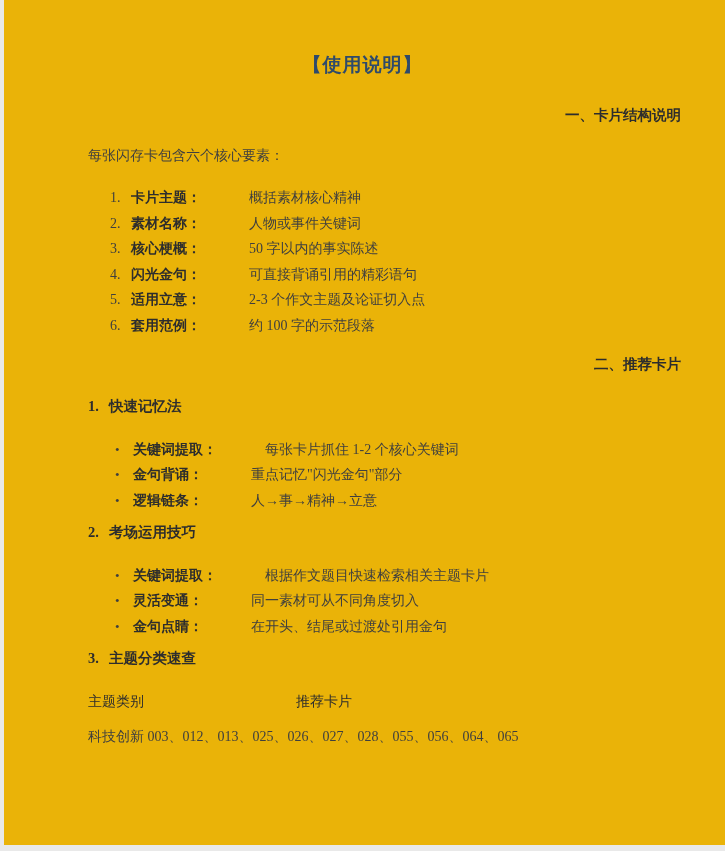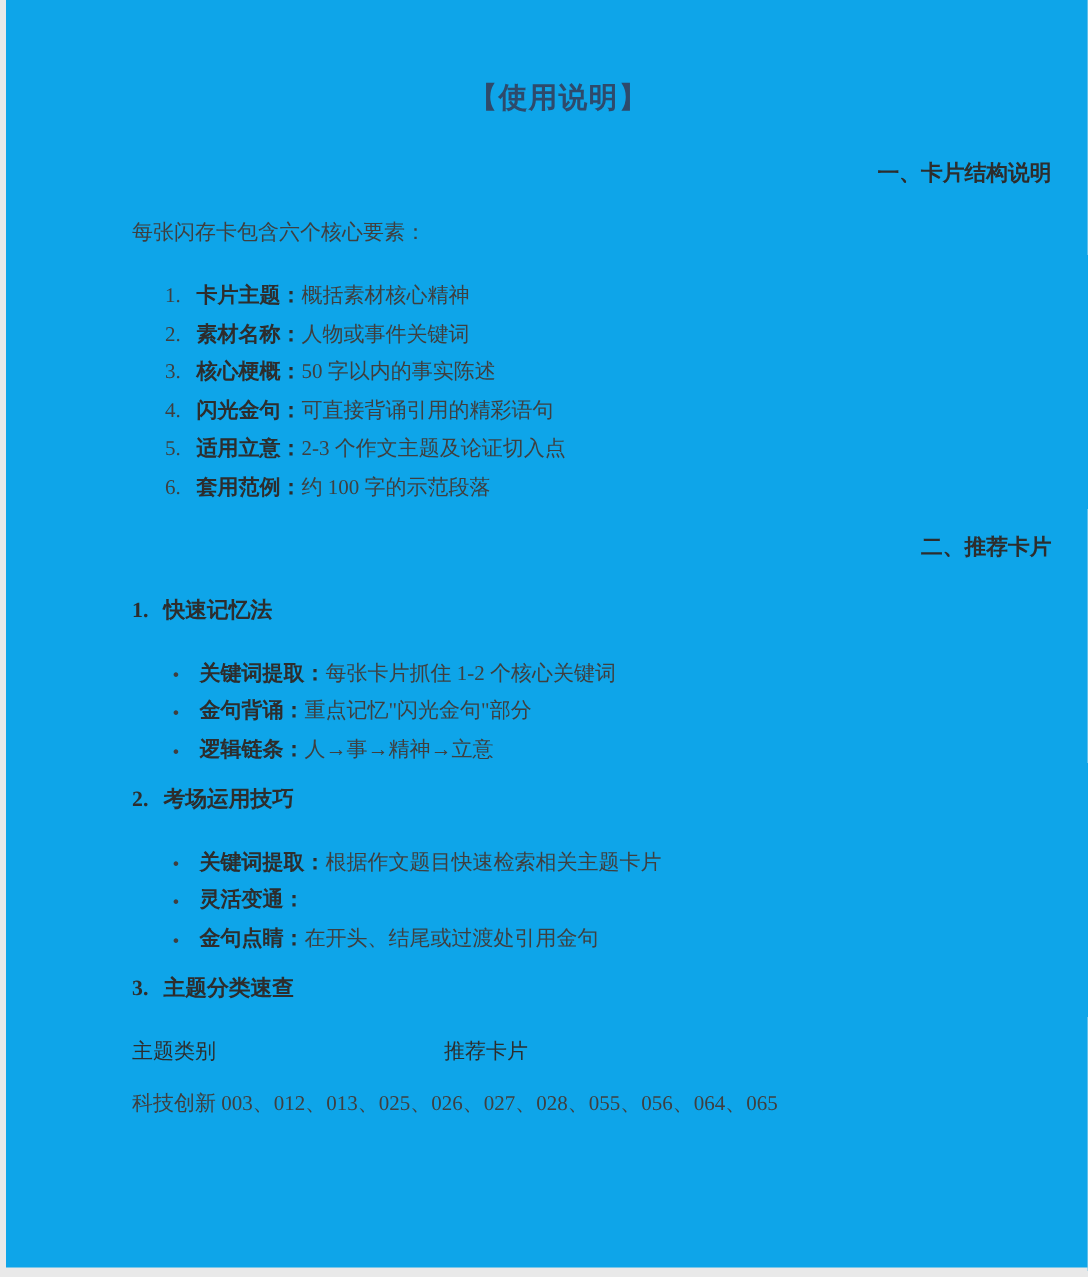--- a/index.html
+++ b/index.html
@@ -9,23 +9,23 @@
     height: 851px;
     background: #e9e9e9;
     font-family: "Liberation Serif", "DejaVu Serif", serif;
   }
   .page {
     position: absolute;
     left: 4px;
     top: 0;
     width: 721px;
     height: 845px;
-    background: #0ea5e9;
+    background: #eab308;
     box-sizing: border-box;
-    padding: 52px 24px 0 84px;
+    padding: 52px 44px 0 84px;
     color: #3f3f3f;
     overflow: hidden;
   }
   .doc-title {
     margin: 0 44px 0 0; 
     text-align: center;
     font-size: 19px;
     font-weight: bold;
     letter-spacing: 1px;
   }
@@ -59,20 +59,21 @@
   }
   .lbl {
     font-weight: bold;
     color: #2d2d2d;
     white-space: pre;
     text-align: right;
   }
   .txt {
     color: #3f3f3f;
     white-space: pre;
+    margin-left: 48px;
   }
   .sub-heading {
     margin: 23px 0 0 0;
     font-size: 14.5px;
     font-weight: bold;
     color: #2d2d2d;
   }
   .sub-heading .sub-num {
     display: inline-block;
     width: 21px;
@@ -180,20 +181,21 @@
 
   <div class="bullet-list">
     <div class="row">
       <span class="marker">•</span>
       <span class="lbl">关键词提取：</span>
       <span class="txt">根据作文题目快速检索相关主题卡片</span>
     </div>
     <div class="row">
       <span class="marker">•</span>
       <span class="lbl">灵活变通：</span>
+      <span class="txt">同一素材可从不同角度切入</span>
     </div>
     <div class="row">
       <span class="marker">•</span>
       <span class="lbl">金句点睛：</span>
       <span class="txt">在开头、结尾或过渡处引用金句</span>
     </div>
   </div>
 
   <h3 class="sub-heading" style="margin-top:14px">
     <span class="sub-num">3.</span><span>主题分类速查</span>

